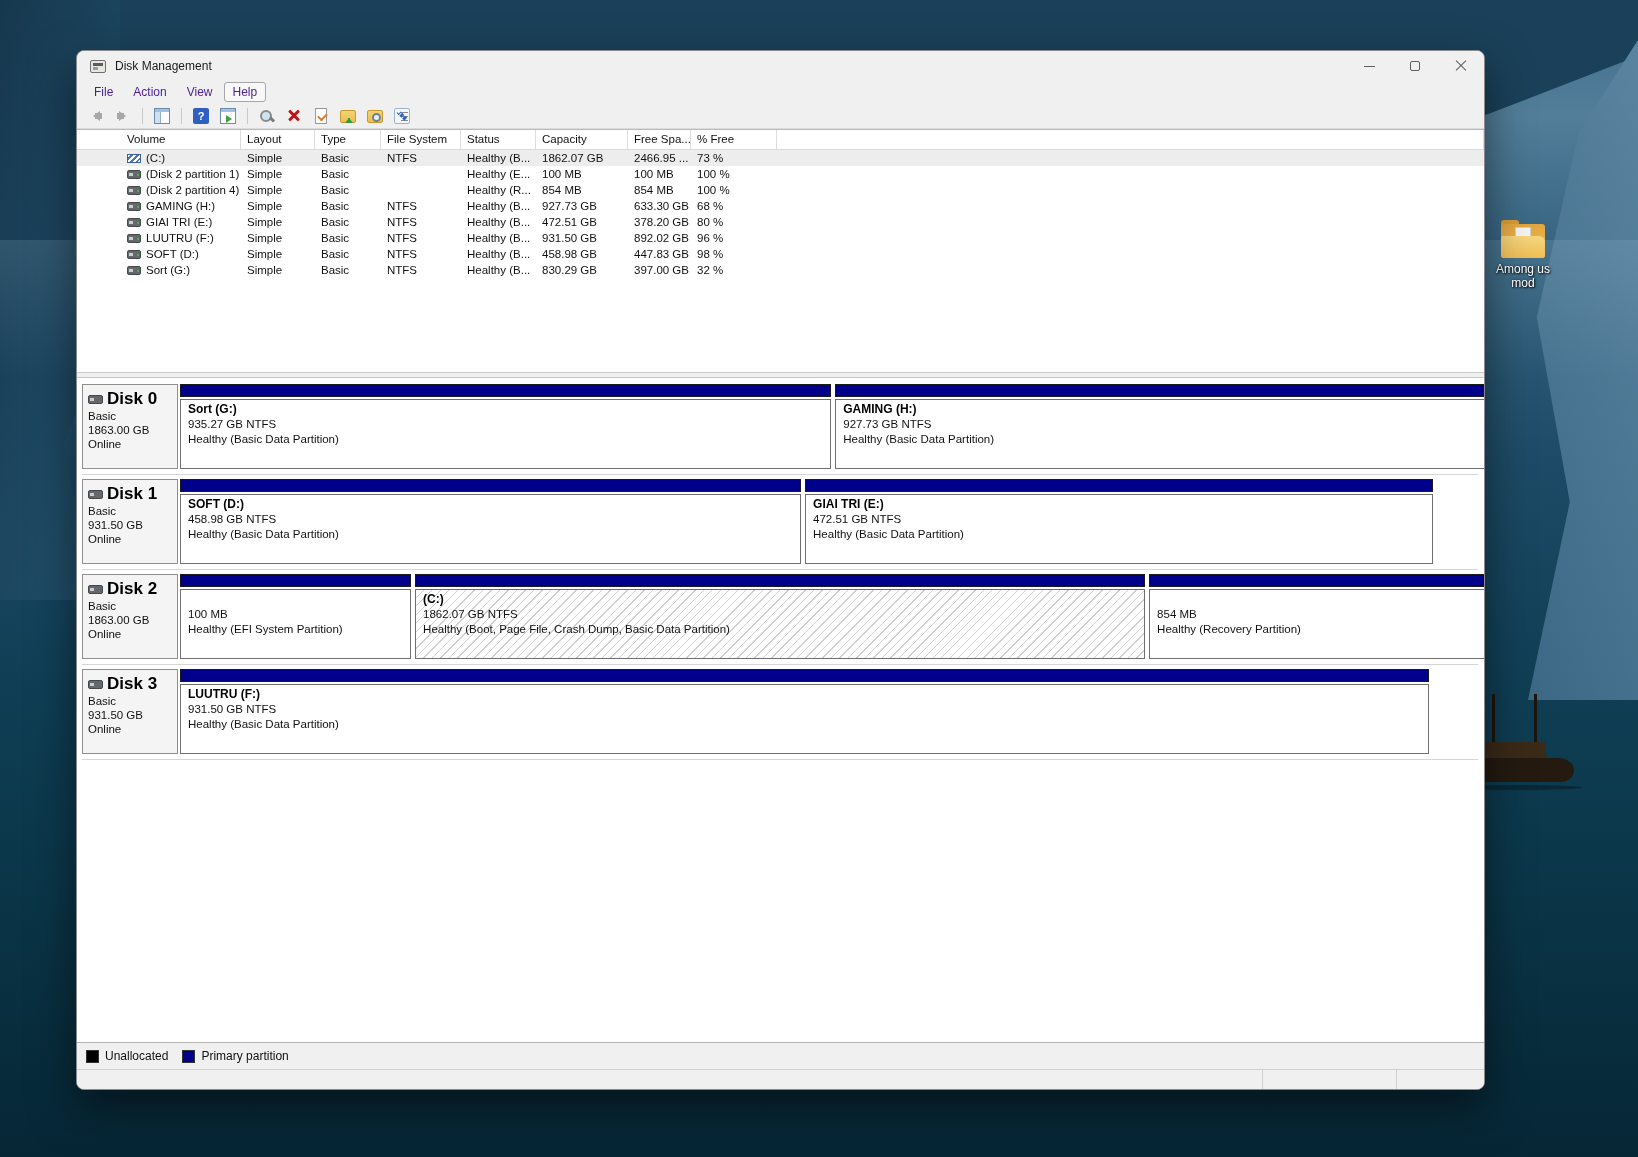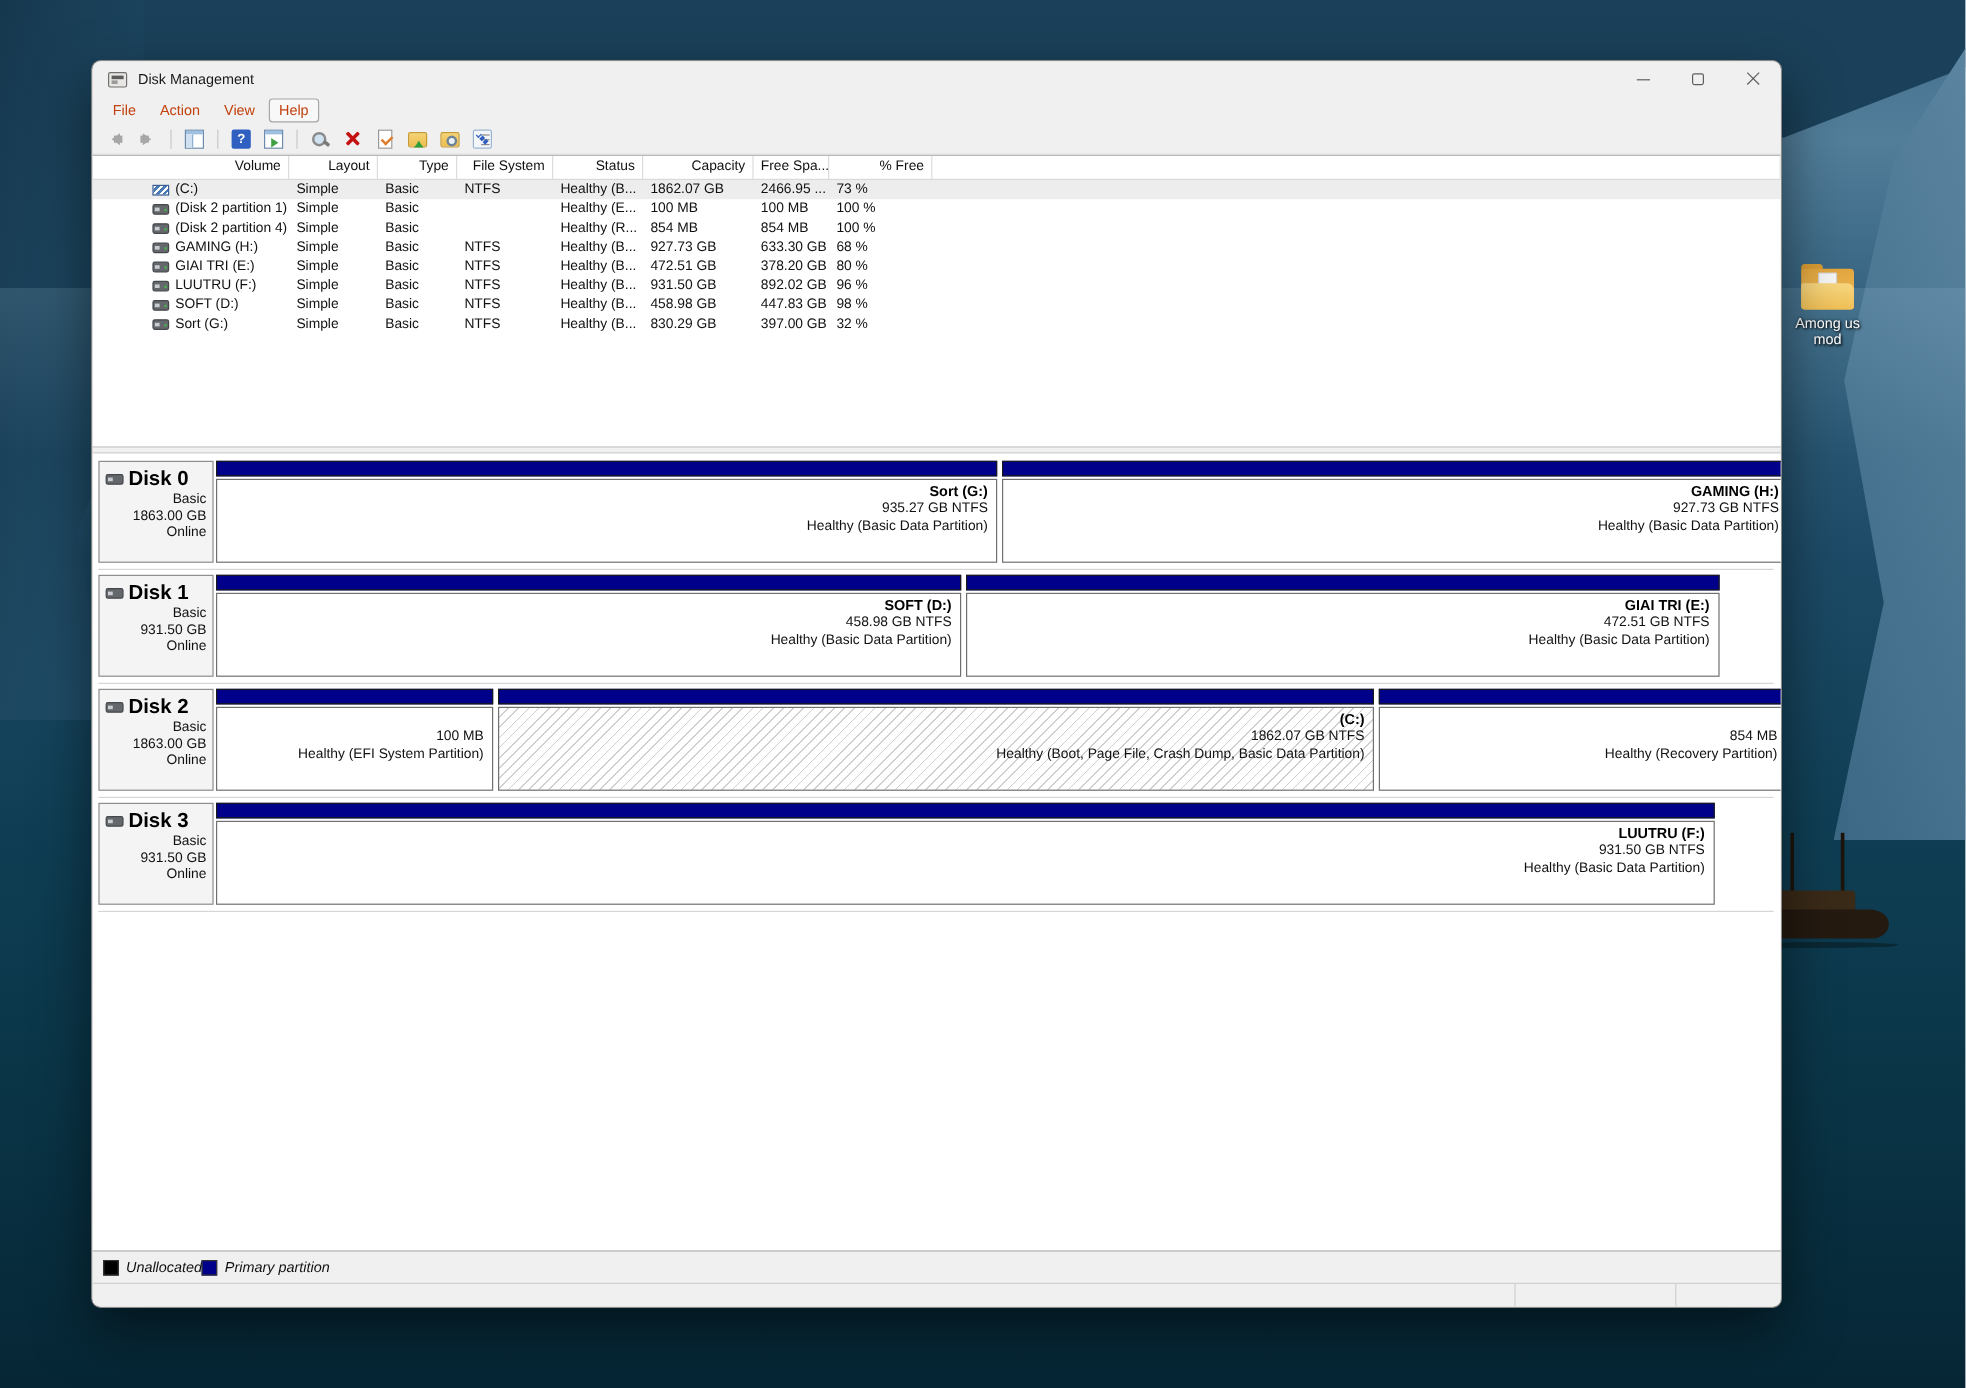--- a/index.html
+++ b/index.html
@@ -35,37 +35,37 @@
   .folder .tab { position:absolute; left:0; top:-4px; width:18px; height:8px; border-radius:3px 3px 0 0; background:#d99c35; }
   .folder .paper { position:absolute; left:14px; top:3px; width:16px; height:14px; background:#f4f4f4; border:1px solid #cfcfcf; border-radius:1px; }
   .folder .front { position:absolute; left:0; bottom:0; width:44px; height:22px; border-radius:2px 6px 3px 3px;
     background:linear-gradient(180deg,#f7d680,#efbf55); }
   .desktop-icon .label { margin-top:4px; font-size:12px; line-height:14px; color:#fff;
     text-shadow:1px 1px 2px rgba(0,0,0,.9), 0 0 3px rgba(0,0,0,.6); }
 
   
   .window { position:absolute; left:76px; top:50px; width:1409px; height:1040px;
     background:#f0f0f0; border:1px solid #8a8a8a; border-radius:8px; overflow:hidden;
-    box-shadow:0 18px 45px rgba(0,0,0,.5); display:flex; flex-direction:column;text-align:right; }
+    box-shadow:0 18px 45px rgba(0,0,0,.5); display:flex; flex-direction:column; }
 
   .titlebar { height:30px; display:flex; align-items:center; padding-left:13px; background:#f0f0f0; flex:0 0 auto; }
   .app-icon { width:16px; height:13px; position:relative; background:#e8e6e3; border:1px solid #6f6f6f; border-radius:2px; }
   .app-icon::before { content:""; position:absolute; left:2px; top:2px; right:2px; height:3px; background:#5b5b5b; }
   .app-icon::after { content:""; position:absolute; left:2px; bottom:2px; width:5px; height:3px; background:#9a9a9a; }
   .titlebar .title { margin-left:9px; font-size:12px; color:#1a1a1a; }
   .win-controls { margin-left:auto; display:flex; height:100%; }
   .win-btn { width:46px; height:100%; display:flex; align-items:center; justify-content:center; cursor:pointer; }
   .glyph-min { width:11px; height:1px; background:#5f5f5f; }
   .glyph-max { width:10px; height:10px; border:1px solid #5f5f5f; border-radius:2px; }
   .glyph-close { position:relative; width:12px; height:12px; }
   .glyph-close::before,.glyph-close::after { content:""; position:absolute; left:-1px; top:5px; width:14px; height:1px; background:#5f5f5f; }
   .glyph-close::before { transform:rotate(45deg); } .glyph-close::after { transform:rotate(-45deg); }
 
   .menubar { height:22px; display:flex; align-items:center; padding-left:8px; gap:2px; background:#f0f0f0; flex:0 0 auto; }
-  .menu-item { font-size:12px; color:#c2410c; padding:2px 8px; border:1px solid transparent; border-radius:3px; cursor:pointer; }
+  .menu-item { font-size:12px; color:#4c1d95; padding:2px 8px; border:1px solid transparent; border-radius:3px; cursor:pointer; }
   .menu-item.focused { border-color:#a6a6a6; background:#f8f8f8; }
 
   .toolbar { height:26px; display:flex; align-items:center; padding-left:8px; gap:5px; background:#f0f0f0;
     border-bottom:1px solid #dcdcdc; flex:0 0 auto; }
   .tb-sep { width:1px; height:16px; background:#c9c9c9; margin:0 3px; }
   .tb-btn { width:22px; height:22px; display:flex; align-items:center; justify-content:center; cursor:pointer; border-radius:3px; }
   .ic { position:relative; width:16px; height:16px; }
   .ic-arrow-l::before { content:""; position:absolute; left:0; top:3px; border:5px solid transparent; border-right:7px solid #a7a7a7; }
   .ic-arrow-l::after { content:""; position:absolute; left:7px; top:5px; width:7px; height:6px; background:#a7a7a7; }
   .ic-arrow-r::before { content:""; position:absolute; right:0; top:3px; border:5px solid transparent; border-left:7px solid #a7a7a7; }
@@ -123,21 +123,21 @@
   .disk-info .dline { font-size:11.5px; color:#111; line-height:14px; }
   .disk-parts { position:relative; width:1313px; flex:0 0 auto; display:flex; gap:4px; }
   .part { display:flex; flex-direction:column; cursor:pointer; }
   .part .band { height:13px; background:#00008b; border:1px solid #1a1a1a; flex:0 0 auto; }
   .part .pcontent { flex:1 1 auto; margin-top:2px; border:1px solid #707070; background:#fff; padding:2px 7px; overflow:hidden; }
   .part.selected .pcontent { background:repeating-linear-gradient(135deg,#ffffff 0 5px,#cfcfcf 5px 6px); }
   .part .plabel { font-size:12px; font-weight:bold; color:#000; line-height:15px; min-height:15px; white-space:nowrap; }
   .part .pline { font-size:11.5px; color:#111; line-height:15px; white-space:nowrap; }
 
   
-  .legendbar { height:27px; background:#f0f0f0; border-top:1px solid #b5b5b5; display:flex; align-items:center; padding-left:9px; flex:0 0 auto;font-style:italic; }
+  .legendbar { height:27px; background:#f0f0f0; border-top:1px solid #b5b5b5; display:flex; align-items:center; padding-left:9px; gap:14px; flex:0 0 auto; }
   .legend-item { display:flex; align-items:center; gap:6px; font-size:12px; color:#111; }
   .swatch { width:13px; height:13px; border:1px solid #333; }
   .statusbar { height:20px; background:#f0f0f0; border-top:1px solid #d0d0d0; display:flex; flex:0 0 auto; }
   .statusbar .fill { flex:1; }
   .statusbar .seg { border-left:1px solid #cfcfcf; }
   .statusbar .seg1 { width:134px; } .statusbar .seg2 { width:88px; }
 </style>
 </head>
 <body>
 

